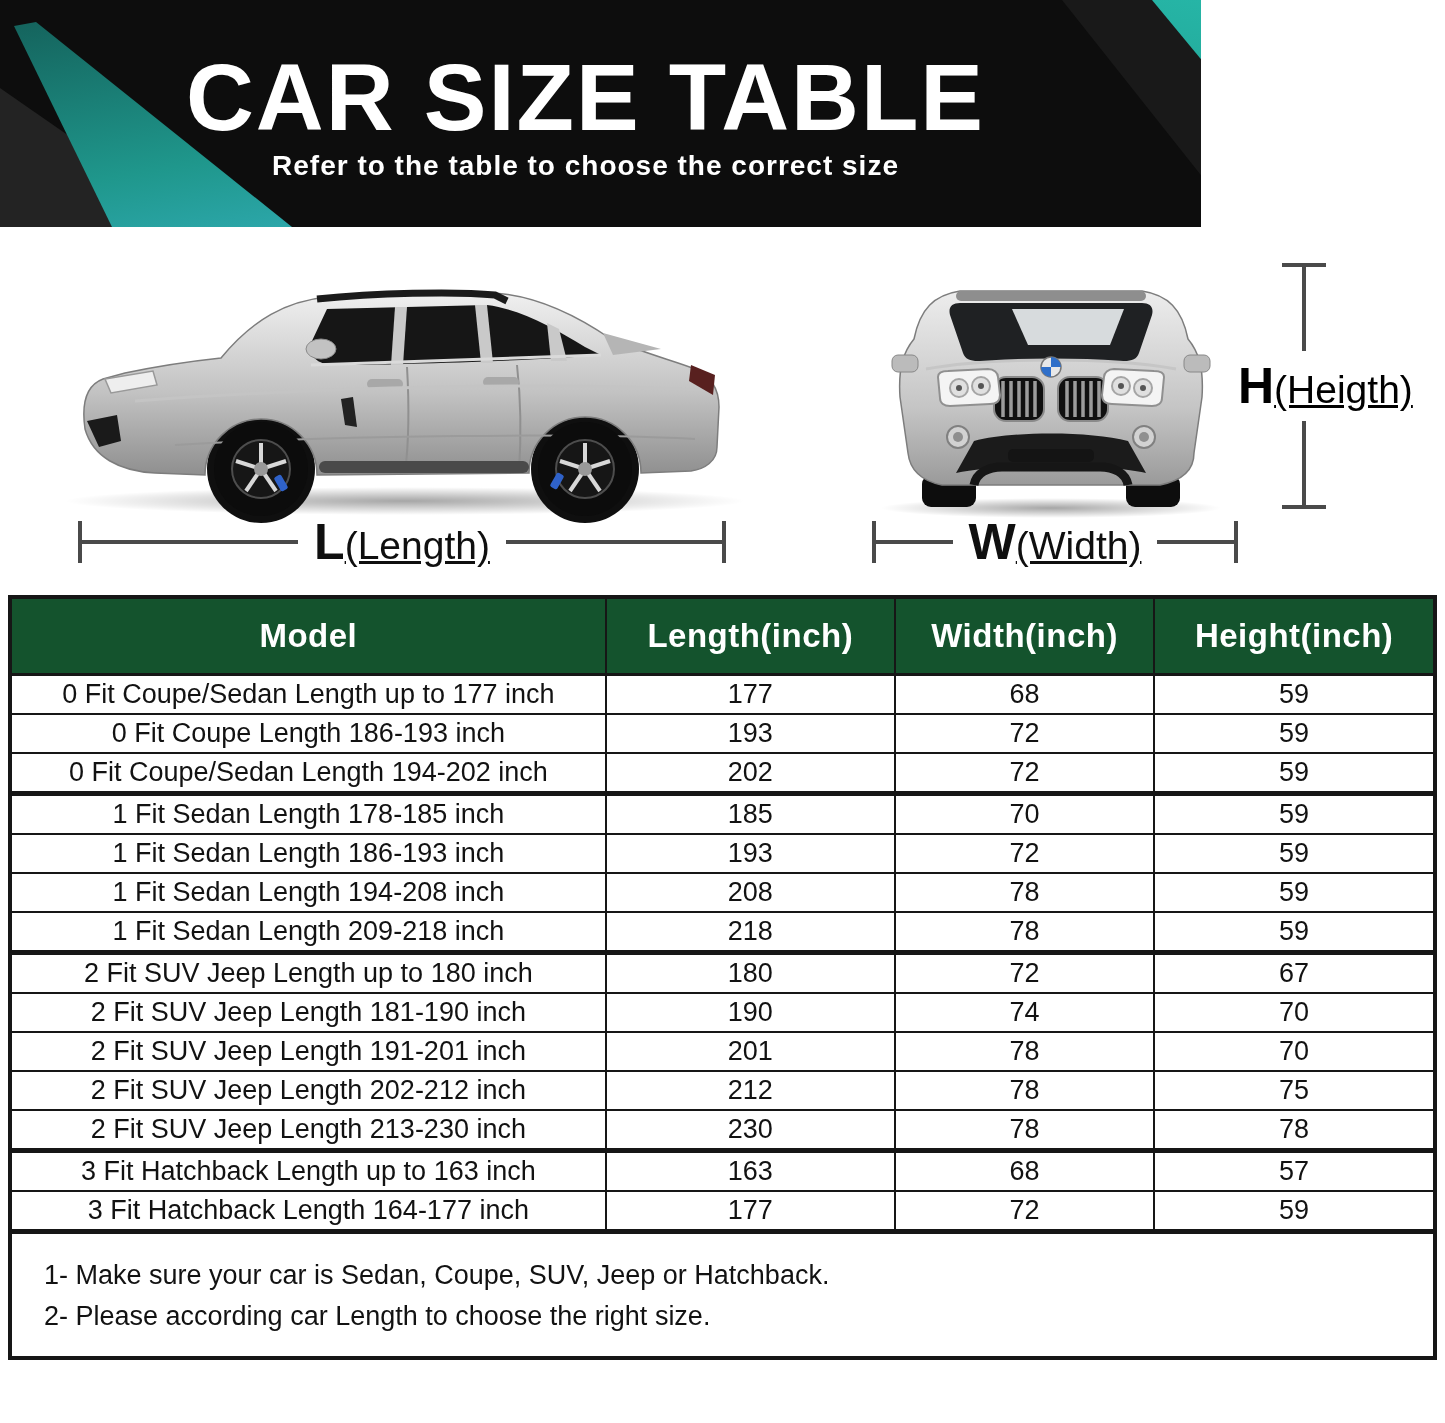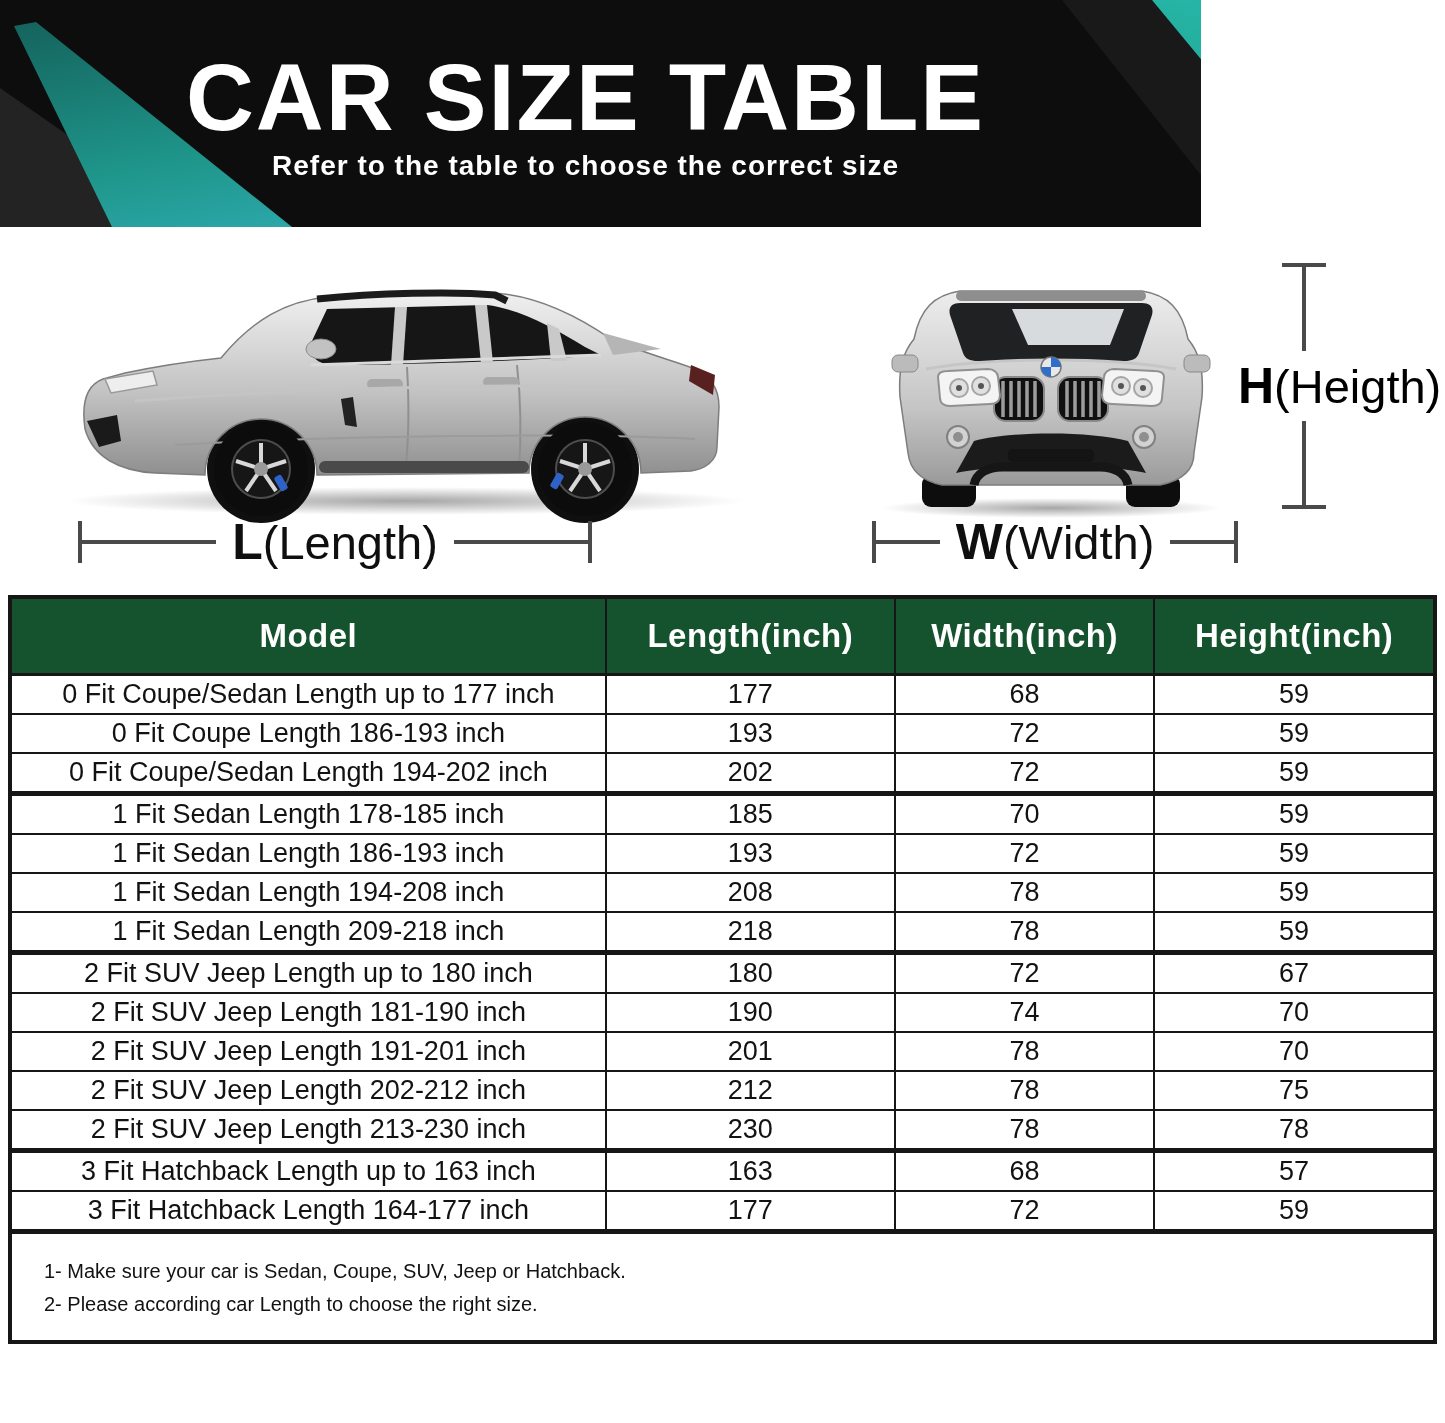--- a/index.html
+++ b/index.html
@@ -29,40 +29,40 @@
   .cars{position:relative;width:1445px;height:368px;background:#fff;}
   .car-svg{position:absolute;}
   #side-car{left:55px;top:22px;width:700px;height:275px;}
   #front-car{left:862px;top:18px;width:378px;height:275px;}
 
   .dim{position:absolute;display:flex;align-items:center;color:#0f0f0f;}
   .dim .tick{width:4px;height:42px;background:#4a4a4a;flex:0 0 auto;}
   .dim .seg{height:4px;background:#4a4a4a;flex:1 1 auto;}
   .dim .dim-label{white-space:nowrap;margin:0 16px;line-height:1;}
   .dim-label .letter{font-size:50px;font-weight:900;}
-  .dim-label .rest{font-size:47px;font-weight:500;}
-  #dim-length{left:78px;top:290px;width:514px;}
+  .dim-label .rest{font-size:39px;font-weight:500;text-decoration:underline;}
+  #dim-length{left:78px;top:290px;width:648px;}
   #dim-width{left:872px;top:290px;width:366px;}
   .dim-v{position:absolute;left:1282px;top:36px;width:44px;height:246px;}
   .dim-v .tick-h{position:absolute;left:0;width:44px;height:4px;background:#4a4a4a;}
   .dim-v .tick-top{top:0;} .dim-v .tick-bottom{bottom:0;}
   .dim-v .vline{position:absolute;left:20px;top:4px;bottom:4px;width:4px;background:#4a4a4a;}
   .dim-v .dim-label{position:absolute;left:-46px;top:50%;transform:translateY(-50%);
     background:#fff;padding:10px 2px;white-space:nowrap;line-height:1;}
 
   
   table.size-table{width:1429px;margin:0 8px;border-collapse:collapse;table-layout:fixed;
     border:4px solid #161616;}
   .size-table th{background:#14532d;color:#ffffff;font-size:33px;font-weight:bold;
     height:72px;border:2px solid #161616;border-bottom-width:3px;letter-spacing:0.5px;}
   .size-table td{font-size:27px;color:#121212;text-align:center;height:37px;
     border:2px solid #161616;padding:0 4px;font-weight:500;}
   .size-table tr.group-end td{border-bottom-width:5px;}
   .size-table td.notes-cell{text-align:left;padding:16px 10px 14px 32px;border-top-width:5px;}
-  .note-line{font-size:20px;color:#121212;margin:10px 0;font-weight:500;}
+  .note-line{font-size:27px;color:#121212;margin:10px 0;font-weight:500;}
 </style>
 </head>
 <body>
 
 <div class="banner">
   <div class="shape left-gray"></div>
   <div class="shape left-teal"></div>
   <div class="shape right-soft"></div>
   <div class="shape right-teal-a"></div>
   <div class="shape right-gray-b"></div>

